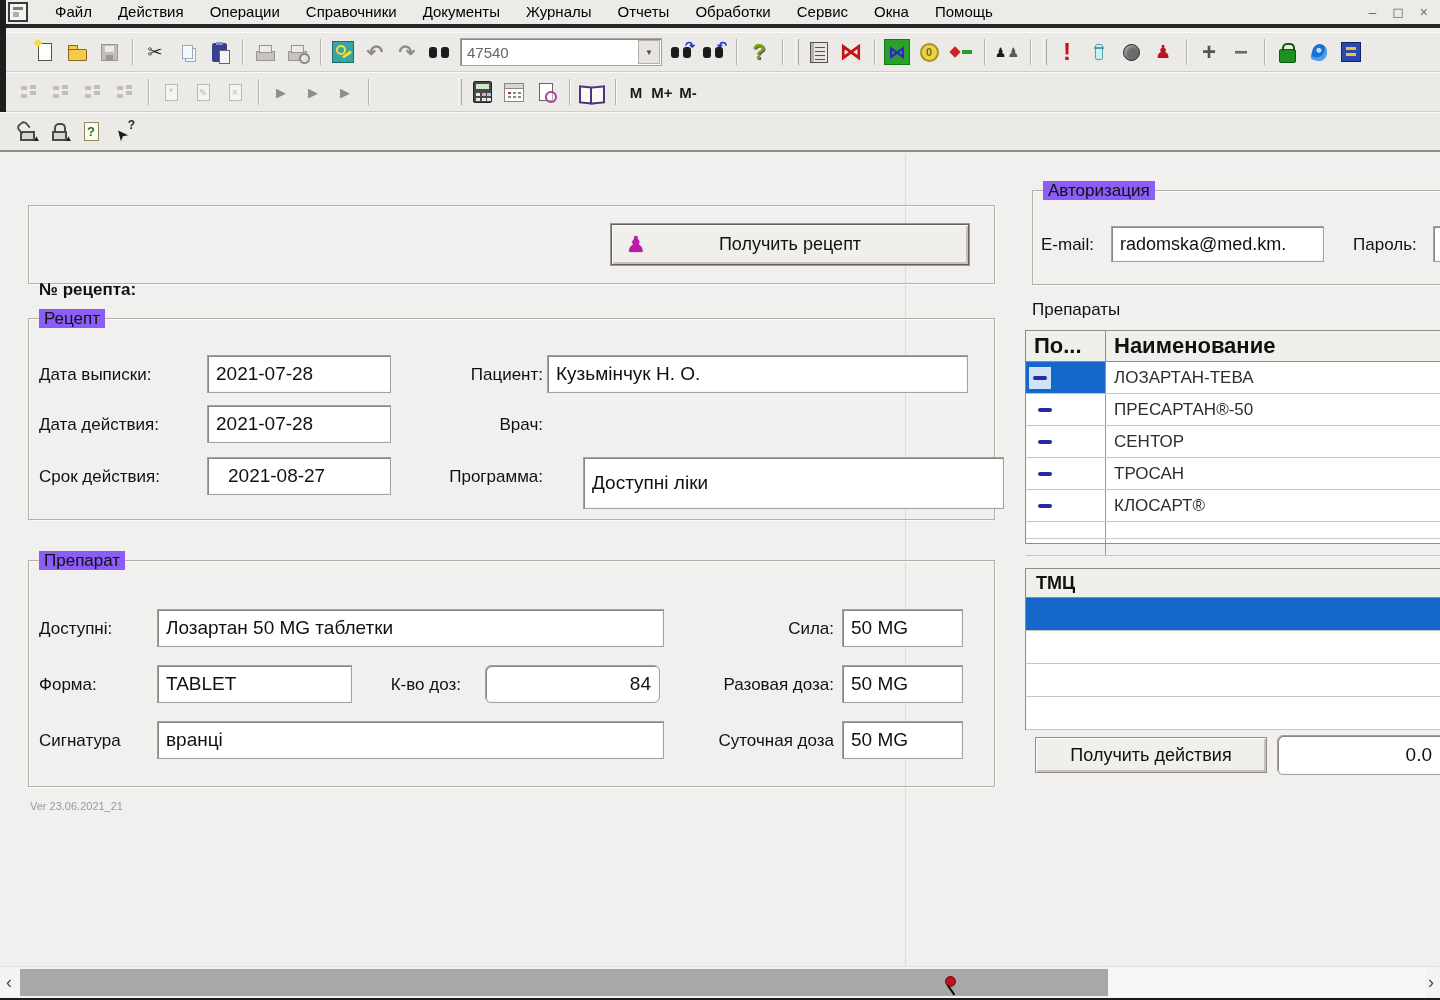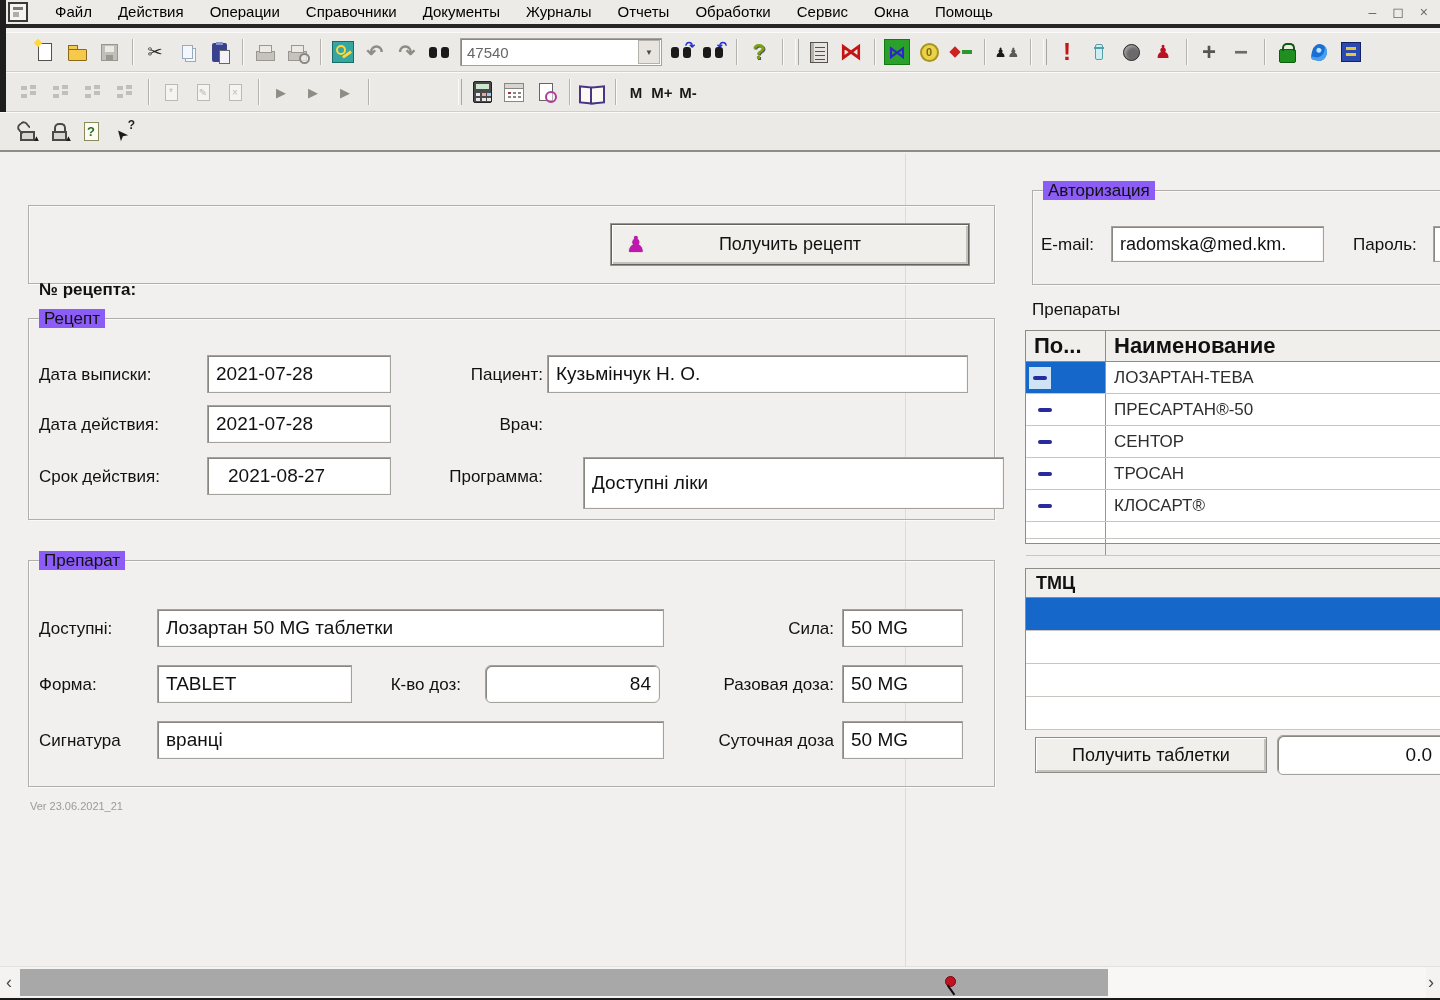--- a/index.html
+++ b/index.html
@@ -498,21 +498,21 @@
     <div class="tmc-hdr">
         <span>ТМЦ</span>
       </div>
     <div class="tmc-row sel"></div>
     <div class="tmc-row"></div>
     <div class="tmc-row"></div>
     <div class="tmc-row"></div>
   </div>
 
   <div class="btn" style="left:1035px;top:583px;width:232px;height:36px;">
-    <span>Получить таблетки</span>
+    <span>Получить действия</span>
   </div>
   <div class="field num" style="left:1277px;top:581px;width:172px;height:40px;padding-right:16px;">0.0</div>
 
   <span class="version" style="left:30px;top:646px;">Ver 23.06.2021_21</span>
 </div>
 
 <div class="hscroll">
   <div class="lighter"></div>
   <div class="thumb"></div>
   <span class="sc-arrow left">‹</span>

